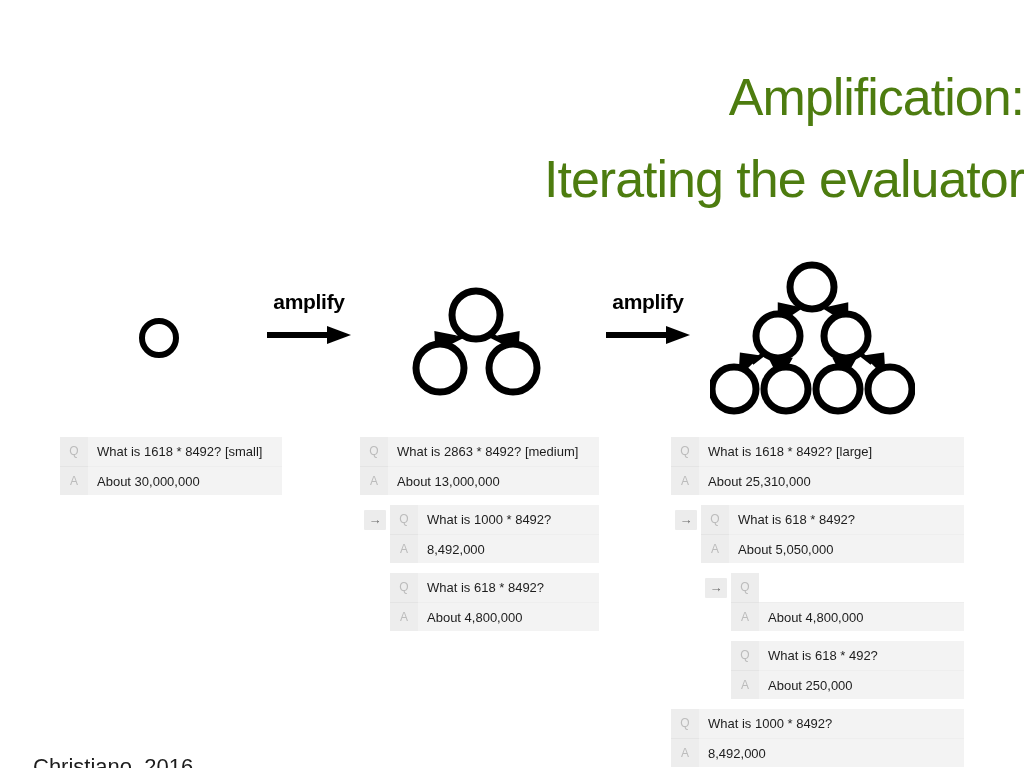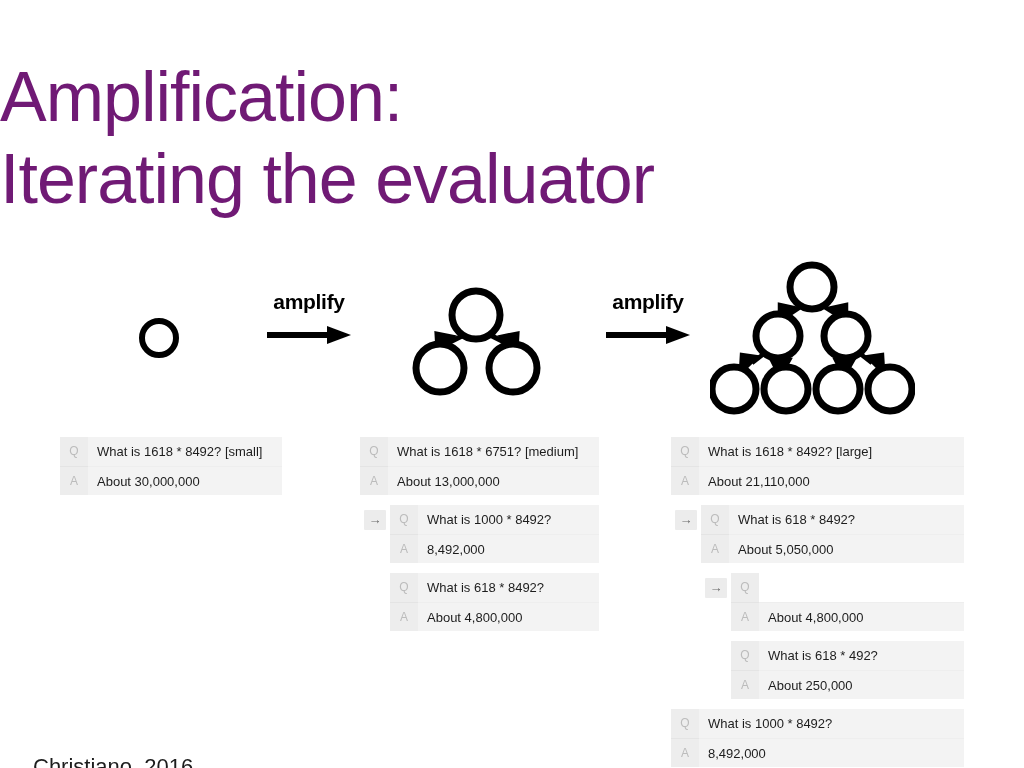--- a/index.html
+++ b/index.html
@@ -15,26 +15,26 @@
     position: relative;
     color: #000000;
   }
 
   
   #slide-title {
     position: absolute;
     top: 56px;
     left: 0;
     width: 1024px;
-    text-align: left;
-    font-size: 70px;
+    text-align: right;
+    font-size: 52px;
     line-height: 82px;
     font-weight: 400;
     letter-spacing: -1px;
-    color: #701a75;
+    color: #4d7c0f;
   }
   #slide-title .tline { display: block; }
 
   
   #diagram-row {
     position: absolute;
     top: 252px;
     left: 0;
     width: 912px;
     height: 170px;
@@ -207,21 +207,21 @@
       </div>
     </div>
   </div>
 
 <div class="qa-column" id="col-medium" style="left:360px; top:437px; width:239px;">
     <div class="qa-block">
       <div class="qa-block-row">
         <div class="qa-card">
           <div class="qa-line">
             <div class="qa-tag">Q</div>
-            <div class="qa-text">What is 1618 * 6751? [medium]</div>
+            <div class="qa-text">What is 2863 * 8492? [medium]</div>
           </div>
           <div class="qa-line">
             <div class="qa-tag">A</div>
             <div class="qa-text">About 13,000,000</div>
           </div>
         </div>
       </div>
     </div>
     <div class="qa-block">
       <div class="qa-block-row">
@@ -260,21 +260,21 @@
 <div class="qa-column" id="col-large" style="left:671px; top:437px; width:293px;">
     <div class="qa-block">
       <div class="qa-block-row">
         <div class="qa-card">
           <div class="qa-line">
             <div class="qa-tag">Q</div>
             <div class="qa-text">What is 1618 * 8492? [large]</div>
           </div>
           <div class="qa-line">
             <div class="qa-tag">A</div>
-            <div class="qa-text">About 21,110,000</div>
+            <div class="qa-text">About 25,310,000</div>
           </div>
         </div>
       </div>
     </div>
     <div class="qa-block">
       <div class="qa-block-row">
         <div class="qa-indent-cell">
           <div class="arrow-chip">→</div>
         </div>
         <div class="qa-card">

